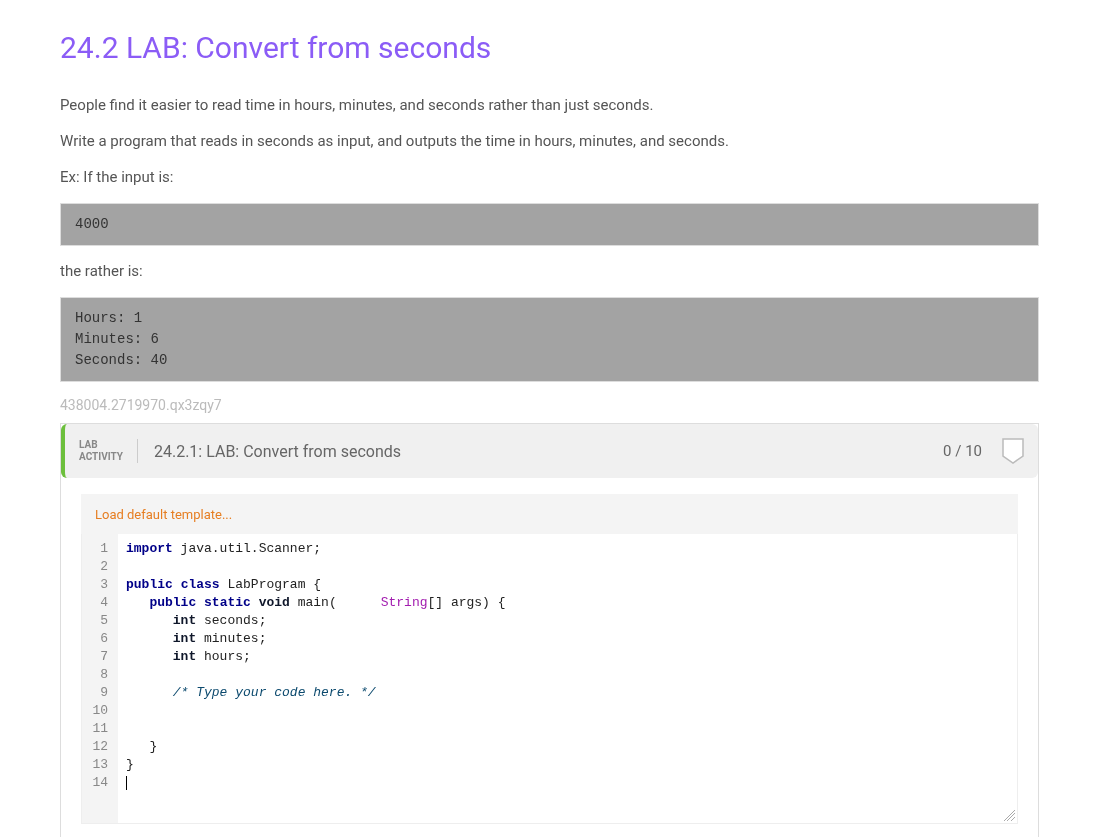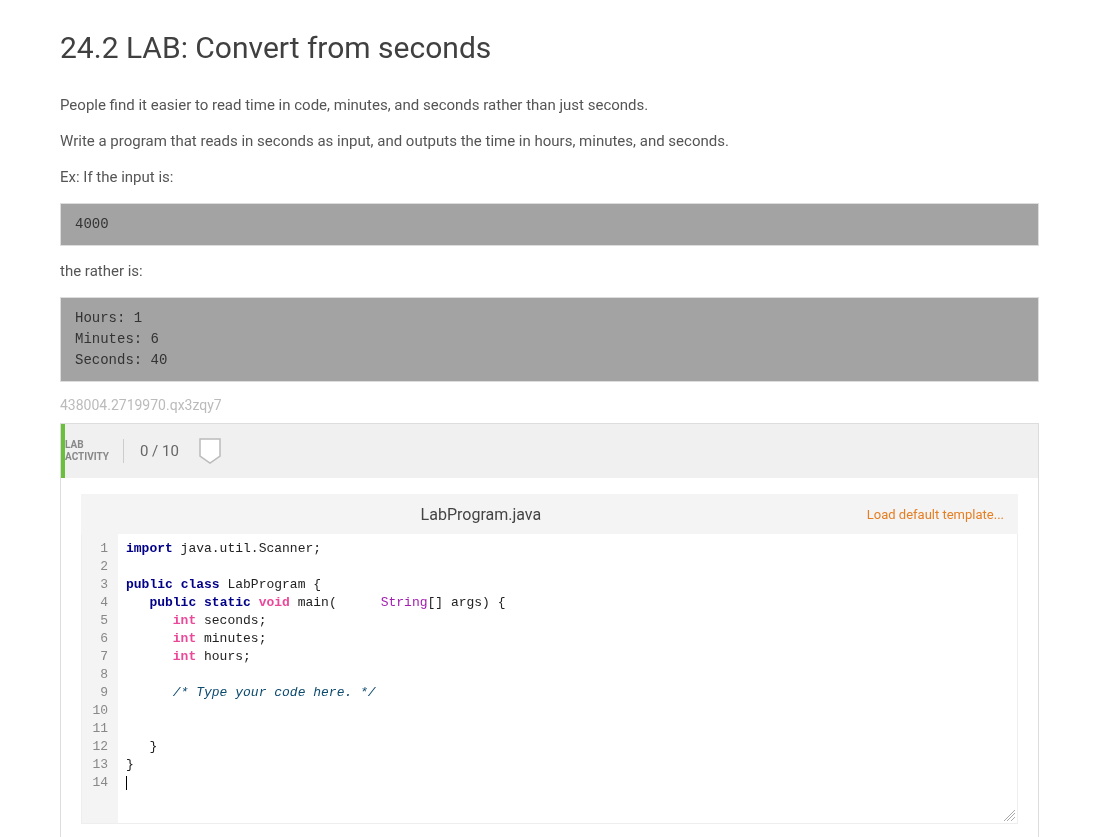--- a/index.html
+++ b/index.html
@@ -6,21 +6,21 @@
   body {
     font-family: -apple-system, BlinkMacSystemFont, "Segoe UI", Roboto, "Helvetica Neue", Arial, sans-serif;
     background: #fff;
     color: #333;
     width: 1099px;
     padding: 30px 60px 20px 60px;
   }
   .page-title {
     font-size: 30px;
     font-weight: 400;
-    color: #404040;
+    color: #8b5cf6;
     margin-bottom: 30px;
   }
   .desc-text {
     font-size: 15px;
     color: #555;
     margin-bottom: 15px;
     line-height: 1.4;
   }
   .code-block {
     font-family: "Courier New", Courier, monospace;
@@ -40,22 +40,23 @@
   }
   .lab-card {
     border: 1px solid #ddd;
     background: #fff;
   }
   .lab-header {
     display: flex;
     align-items: center;
     background: #f0f0f0;
     border-left: 4px solid #6cbf3c;
-    padding: 0 14px 0 0;
+    padding: 0 14px 0 14px;
     height: 54px;
+    border-radius: 6px;
   }
   .lab-tag {
     font-size: 10px;
     font-weight: 700;
     color: #888;
     line-height: 1.2;
     padding-right: 14px;
     border-right: 1px solid #ccc;
     margin-right: 16px;
   }
@@ -116,21 +117,21 @@
   }
   .gutter div { padding-right: 4px; }
   .code-area {
     padding: 6px 8px;
     flex: 1;
     white-space: pre;
     color: #222;
     position: relative;
   }
   .kw { color: #008; font-weight: bold; }
-  .type { color: #ec4899; font-weight: bold; }
+  .type { color: #0f172a; font-weight: bold; }
   .cls { color: #222; }
   .str { color: #a21caf; margin-left: 44px; }
   .com { color: #0c4a6e; font-style: italic; }
   .cursor {
     display: inline-block;
     width: 0;
     border-left: 1px solid #000;
     height: 14px;
     vertical-align: middle;
   }
@@ -143,51 +144,51 @@
     background:
       linear-gradient(135deg, transparent 0%, transparent 50%, #aaa 50%, #aaa 55%, transparent 55%, transparent 65%, #aaa 65%, #aaa 70%, transparent 70%, transparent 80%, #aaa 80%, #aaa 85%, transparent 85%);
     cursor: nwse-resize;
   }
 </style>
 </head>
 <body>
 
 <h1 class="page-title">24.2 LAB: Convert from seconds</h1>
 
-<p class="desc-text">People find it easier to read time in code, minutes, and seconds rather than just seconds.</p>
+<p class="desc-text">People find it easier to read time in hours, minutes, and seconds rather than just seconds.</p>
 <p class="desc-text">Write a program that reads in seconds as input, and outputs the time in hours, minutes, and seconds.</p>
 <p class="desc-text">Ex: If the input is:</p>
 
 <div class="code-block">4000</div>
 
 <p class="desc-text">the rather is:</p>
 
 <div class="code-block">Hours: 1
 Minutes: 6
 Seconds: 40</div>
 
 <div class="tiny-id">438004.2719970.qx3zqy7</div>
 
 <div class="lab-card">
   <div class="lab-header">
     <div class="lab-tag">
       <div>LAB</div>
       <div>ACTIVITY</div>
     </div>
+    <div class="lab-title">24.2.1: LAB: Convert from seconds</div>
     <div class="lab-score">0 / 10</div>
     <div class="badge-shape">
       <svg viewBox="0 0 22 26">
           <path d="M1 1 H21 V18 L11 25 L1 18 Z" fill="#fff" stroke="#bbb" stroke-width="1.5"></path>
         </svg>
     </div>
   </div>
 
   <div class="lab-body">
     <div class="file-bar">
-      <div class="file-name">LabProgram.java</div>
       <div class="load-template">Load default template...</div>
     </div>
 
     <div class="editor">
       <div class="gutter" id="gutter">
           <div>1</div>
           <div>2</div>
           <div>3</div>
           <div>4</div>
           <div>5</div>

